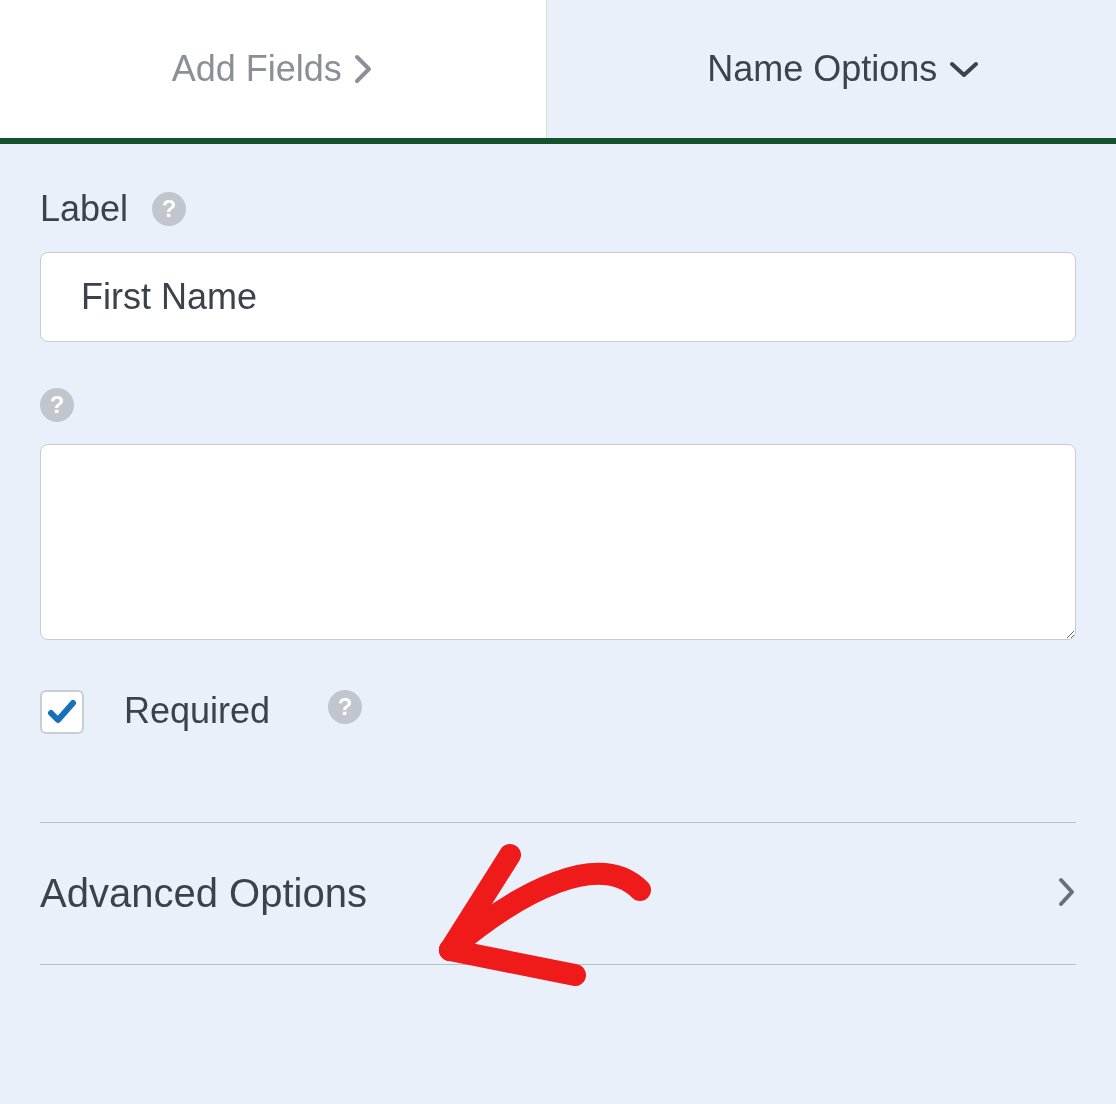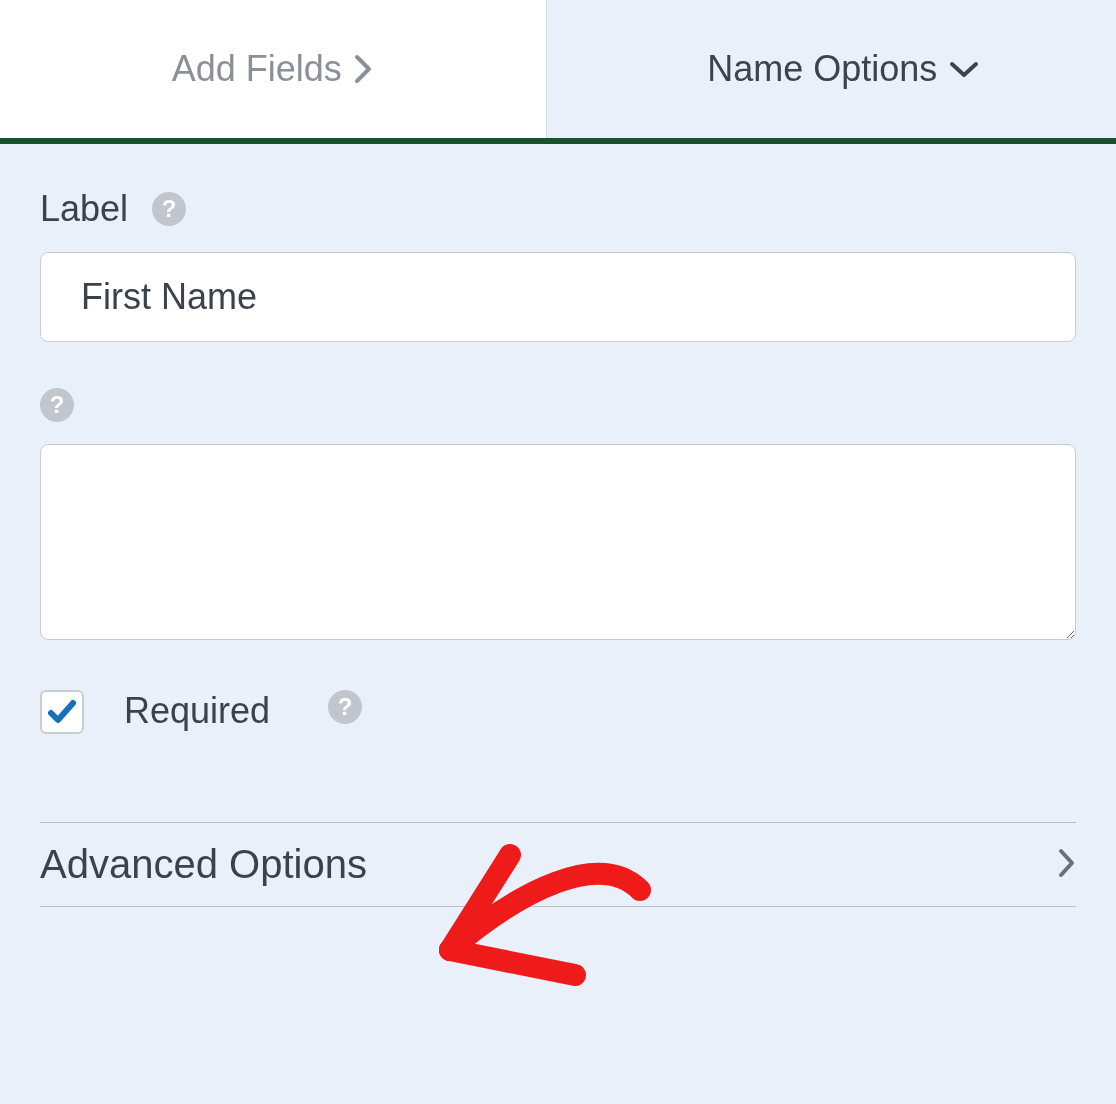--- a/index.html
+++ b/index.html
@@ -109,21 +109,21 @@
       cursor: pointer;
     }
     .checkbox svg { display:block; }
     .checkbox-label {
       font-size: 36px;
       color: #3b424c;
     }
     .section-row {
       border-top: 1px solid #b9bfc6;
       border-bottom: 1px solid #b9bfc6;
-      padding: 19px 0;
+      padding: 48px 0;
       display: flex;
       align-items: center;
       justify-content: space-between;
       cursor: pointer;
       margin-top: 20px;
     }
     .section-title {
       font-size: 40px;
       color: #3b424c;
       font-weight: 400;

